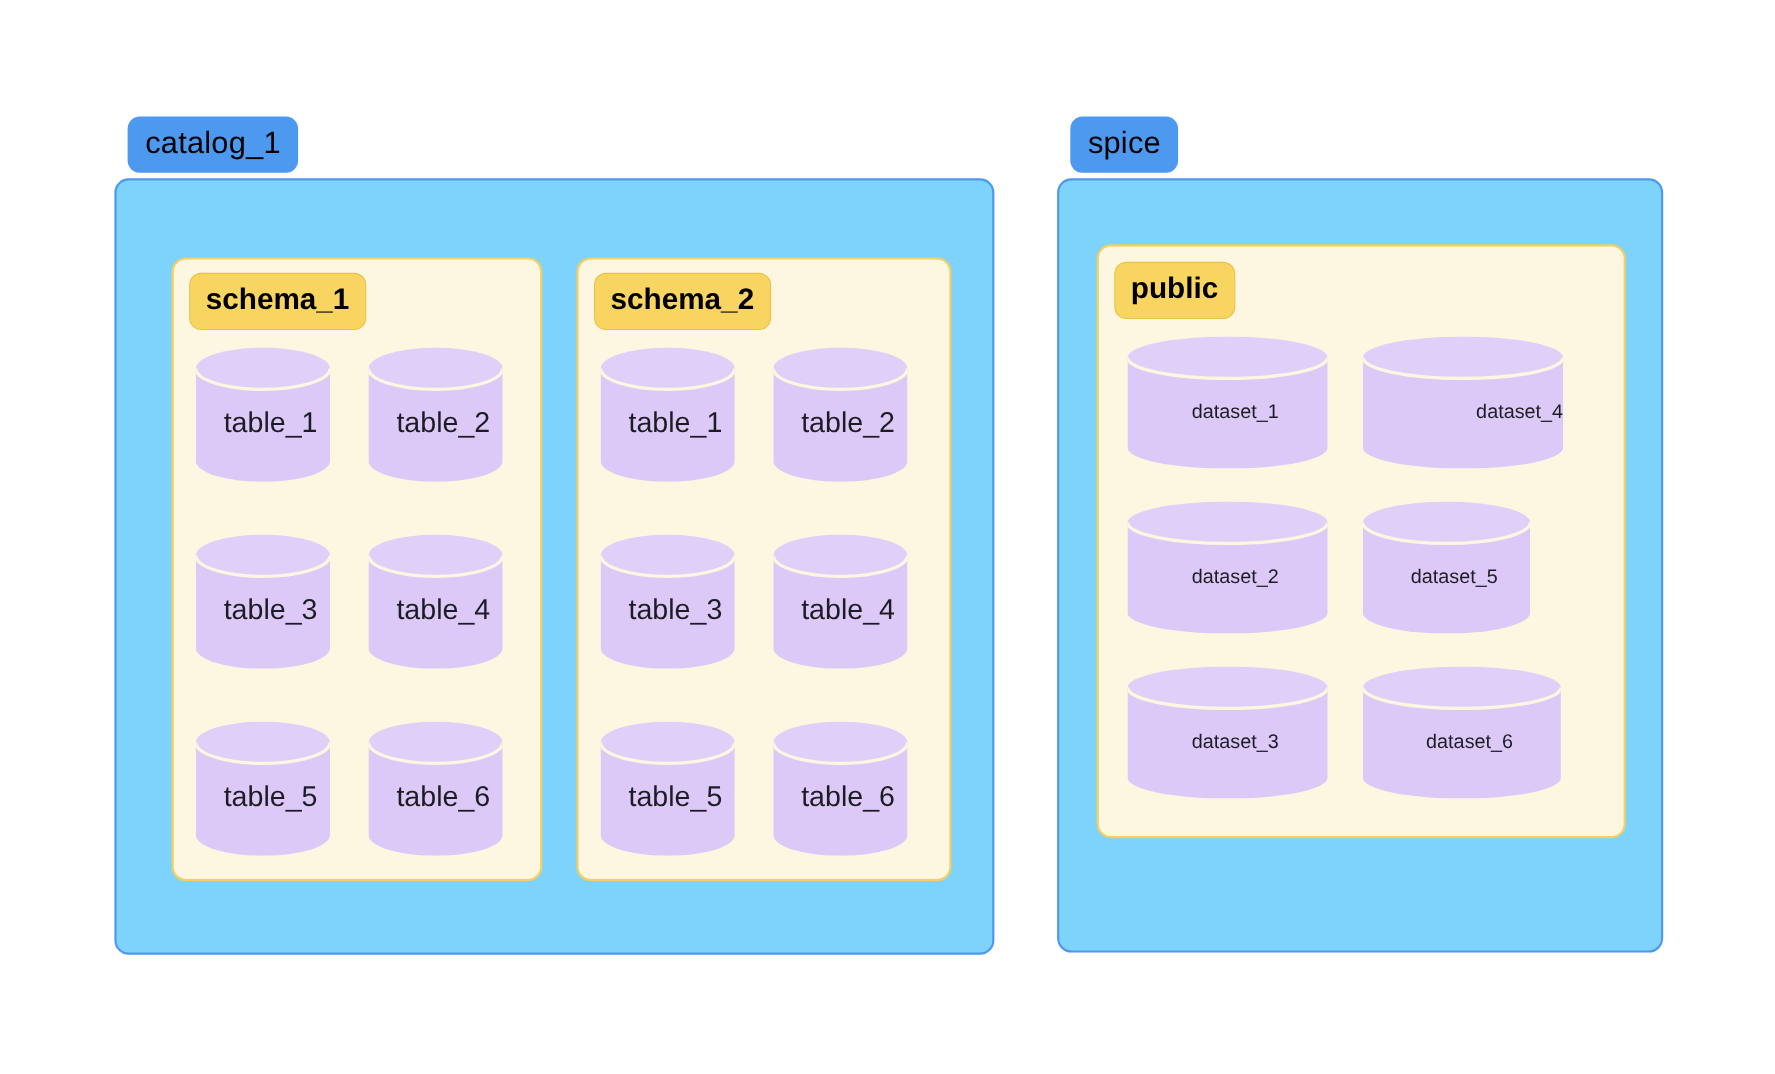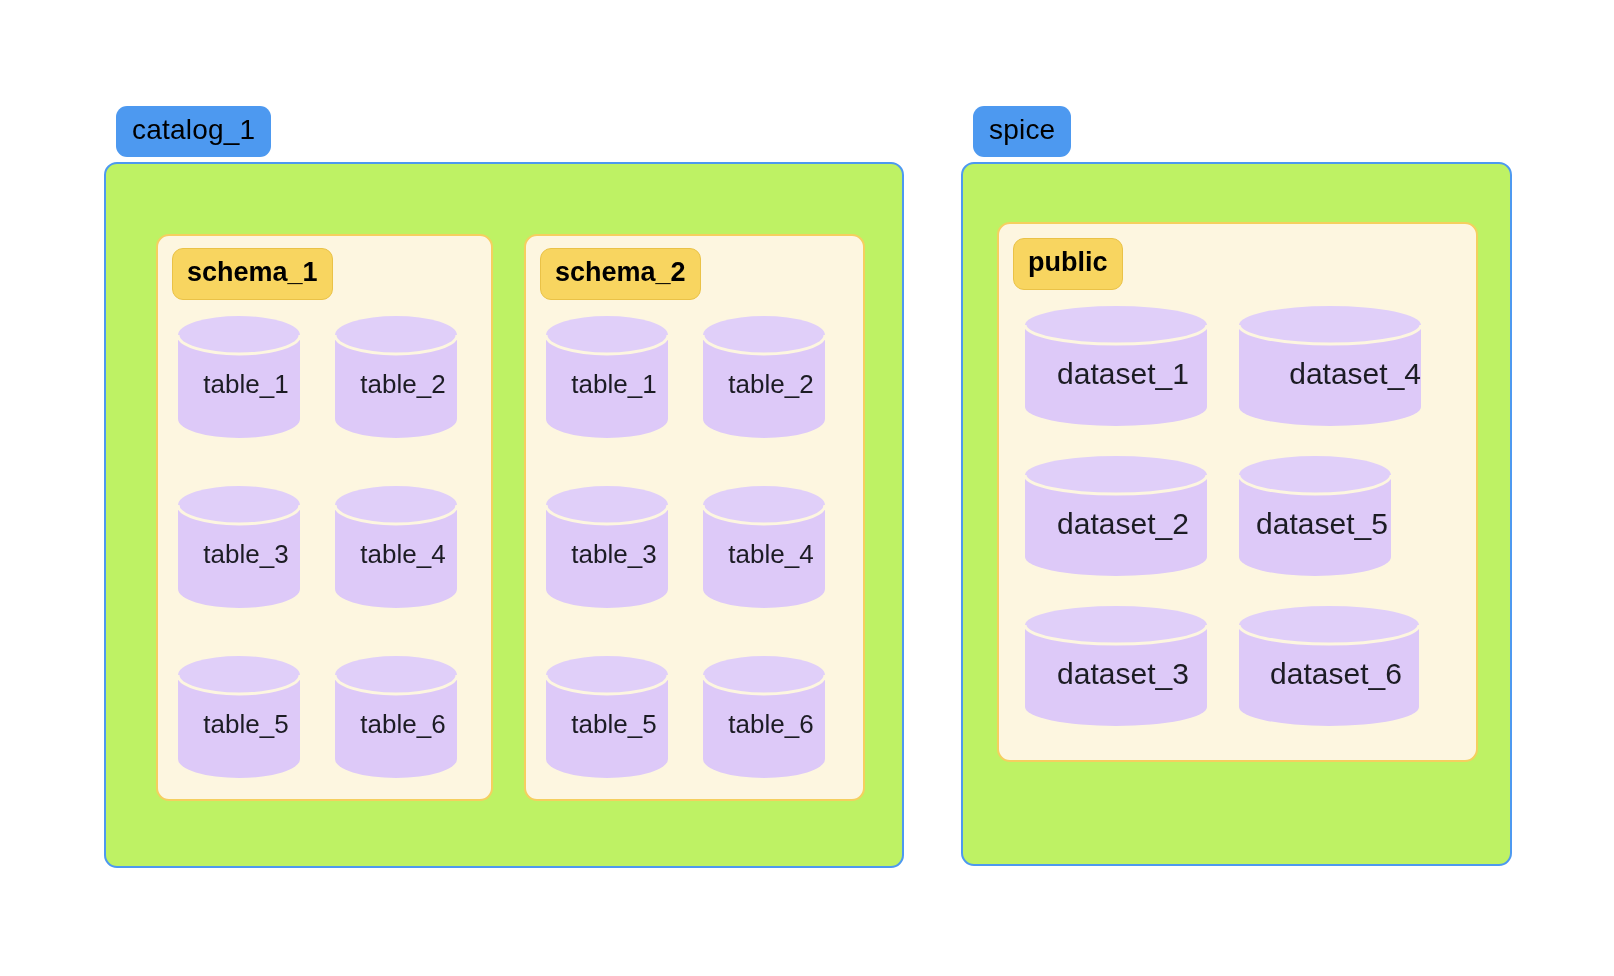--- a/index.html
+++ b/index.html
@@ -39,21 +39,21 @@
     white-space: nowrap;
     z-index: 3;
   }
 
   .group-body {
     position: absolute;
     left: 0;
     top: 56px;
     right: 0;
     bottom: 0;
-    background: #bef264;
+    background: #7dd3fc;
     border: 2px solid #4d99f0;
     border-radius: 13px;
   }
 
   
   .schema {
     position: absolute;
     background: #fdf6e0;
     border: 2px solid #f5cf5f;
     border-radius: 13px;
@@ -94,21 +94,21 @@
     z-index: 2;
     color: #1c1c24;
     font-size: 27px;
     font-weight: 400;
     line-height: 1;
     white-space: nowrap;
     text-align: center;
   }
 
   .cyl.small .cyl-label { font-size: 26px; margin-top: 14px; }
-  .cyl.large .cyl-label { font-size: 30px; margin-top: 16px; }
+  .cyl.large .cyl-label { font-size: 18px; margin-top: 16px; }
 </style>
 </head>
 <body>
 
 <div class="canvas" id="canvas">
     <div class="group" style="left: 104px; top: 106px; width: 800px; height: 762px;">
       <div class="group-badge">catalog_1</div>
       <div class="group-body">
         <div class="schema" style="left: 50px; top: 70px; width: 337px; height: 567px;">
           <div class="schema-badge" style="left: 14px; top: 12px;">schema_1</div>

